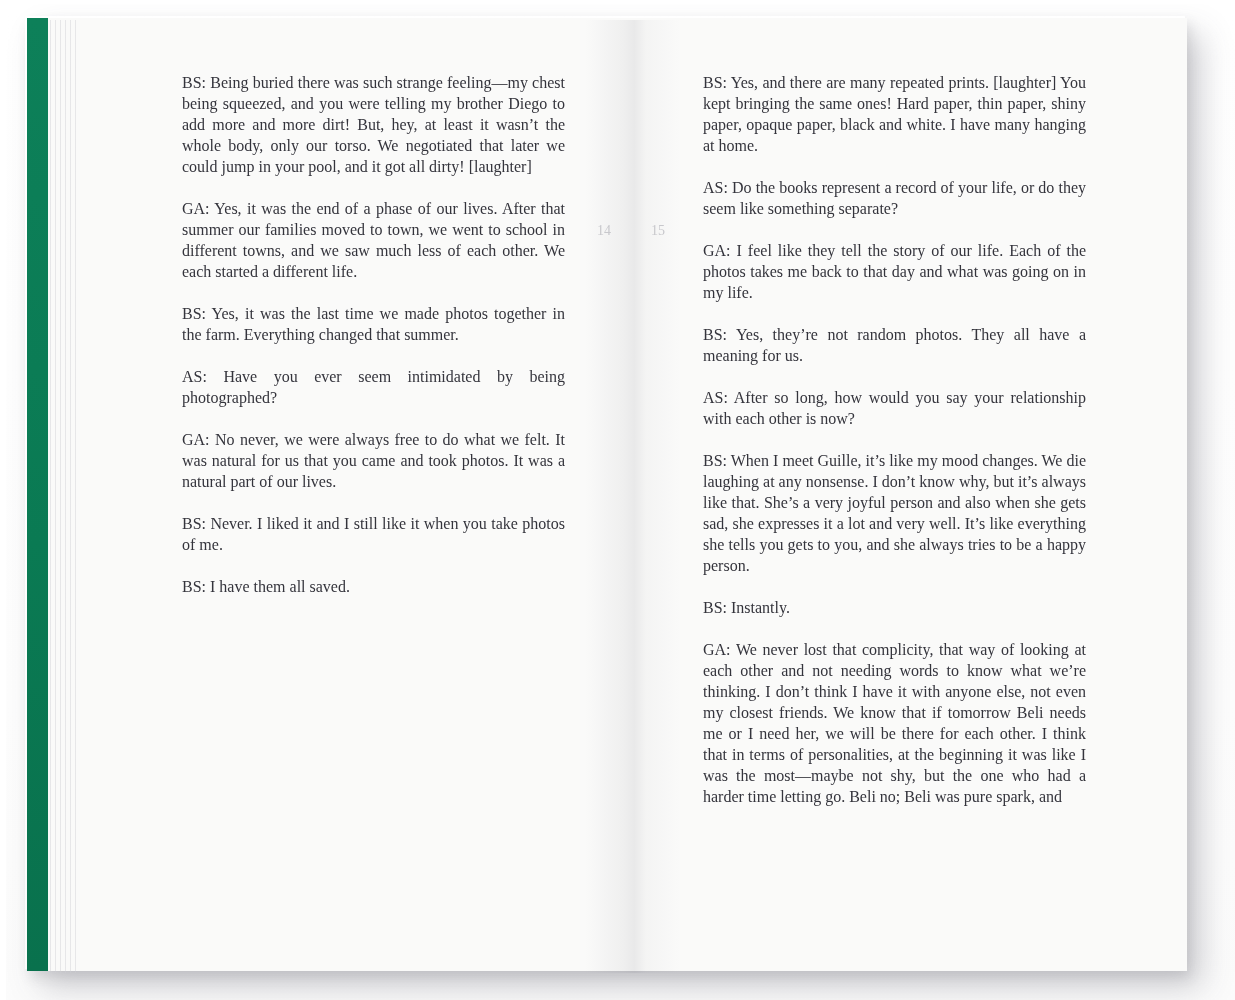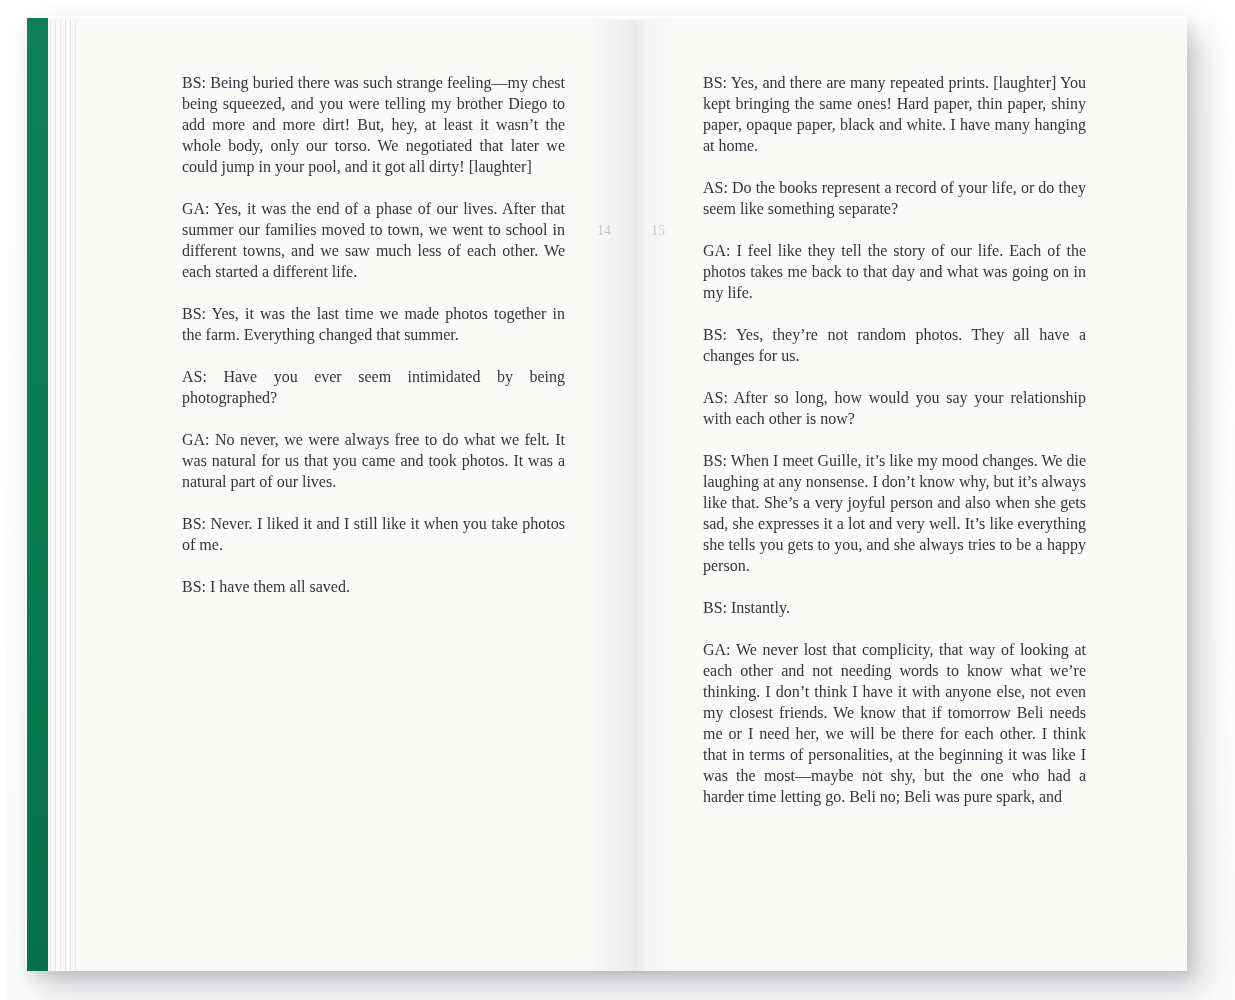--- a/index.html
+++ b/index.html
@@ -93,21 +93,21 @@
           <p>AS: Have you ever seem intimidated by being photographed?</p>
           <p>GA: No never, we were always free to do what we felt. It was natural for us that you came and took photos. It was a natural part of our lives.</p>
           <p>BS: Never. I liked it and I still like it when you take photos of me.</p>
           <p>BS: I have them all saved.</p>
         </div>
 
       <div class="col col-right">
           <p>BS: Yes, and there are many repeated prints. [laughter] You kept bringing the same ones! Hard paper, thin paper, shiny paper, opaque paper, black and white. I have many hanging at home.</p>
           <p>AS: Do the books represent a record of your life, or do they seem like something separate?</p>
           <p>GA: I feel like they tell the story of our life. Each of the photos takes me back to that day and what was going on in my life.</p>
-          <p>BS: Yes, they’re not random photos. They all have a changes for us.</p>
+          <p>BS: Yes, they’re not random photos. They all have a meaning for us.</p>
           <p>AS: After so long, how would you say your relationship with each other is now?</p>
           <p>BS: When I meet Guille, it’s like my mood changes. We die laughing at any nonsense. I don’t know why, but it’s always like that. She’s a very joyful person and also when she gets sad, she expresses it a lot and very well. It’s like everything she tells you gets to you, and she always tries to be a happy person.</p>
           <p>BS: Instantly.</p>
           <p>GA: We never lost that complicity, that way of looking at each other and not needing words to know what we’re thinking. I don’t think I have it with anyone else, not even my closest friends. We know that if tomorrow Beli needs me or I need her, we will be there for each other. I think that in terms of personalities, at the beginning it was like I was the most—maybe not shy, but the one who had a harder time letting go. Beli no; Beli was pure spark, and</p>
         </div>
 
       <div class="pagenum pagenum-left">14</div>
 
       <div class="pagenum pagenum-right">15</div>
     </div>

